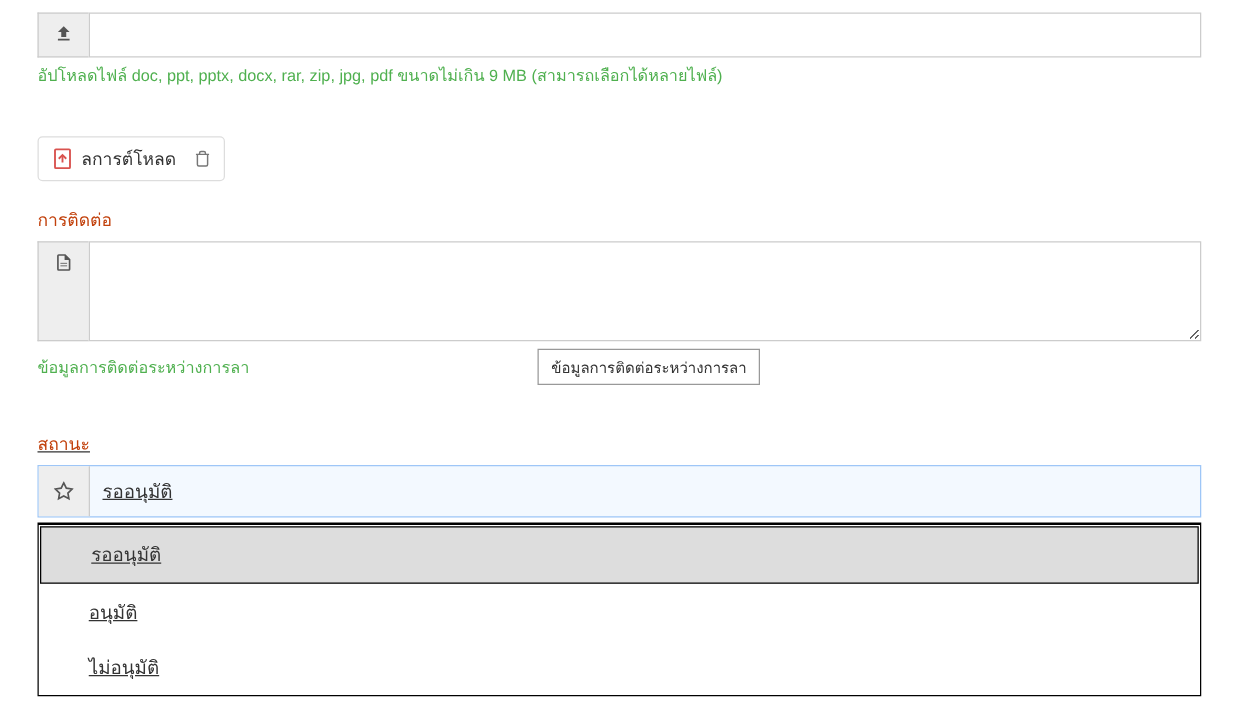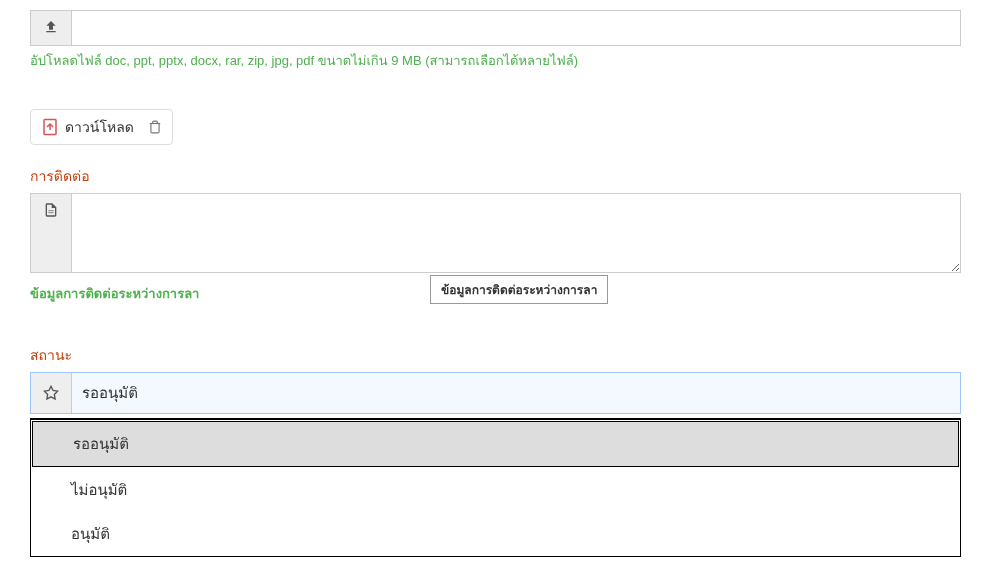--- a/index.html
+++ b/index.html
@@ -73,24 +73,23 @@
       flex: 1;
       border: 1px solid #ccc;
       padding: 8px 10px;
       font-size: 14px;
       font-family: inherit;
       min-height: 80px;
       resize: both;
     }
     .help-row {
       display: flex;
-      align-items: flex-end;
+      align-items: flex-start;
       margin-top: 6px;
       position: relative;
-      font-weight: bold;
     }
     .tooltip-box {
       border: 1px solid #999;
       padding: 4px 10px;
       font-size: 12px;
       background: #fff;
       position: absolute;
       left: 400px;
       white-space: nowrap;
     }
@@ -158,21 +157,21 @@
   <span class="help-text">อัปโหลดไฟล์ doc, ppt, pptx, docx, rar, zip, jpg, pdf ขนาดไม่เกิน 9 MB (สามารถเลือกได้หลายไฟล์)</span>
 </div>
 
 
 <div class="download-chip">
   <svg class="pdf-icon icon-svg" width="18" height="18" viewBox="0 0 24 24" fill="none" stroke="#d9534f" stroke-width="2">
     <rect x="4" y="2" width="16" height="20" rx="1" fill="none"></rect>
     <path d="M8 12 L12 8 L16 12" fill="none"></path>
     <line x1="12" y1="8" x2="12" y2="16"></line>
   </svg>
-  <span>ดาวน์โหลด</span>
+  <span>ลการต์โหลด</span>
   <svg class="trash-icon icon-svg" width="14" height="14" viewBox="0 0 24 24" fill="none" stroke="#777" stroke-width="2">
     <polyline points="3 6 5 6 21 6"></polyline>
     <path d="M19 6v14a2 2 0 0 1-2 2H7a2 2 0 0 1-2-2V6m3 0V4a2 2 0 0 1 2-2h4a2 2 0 0 1 2 2v2"></path>
   </svg>
 </div>
 
 
 <div class="form-group">
   <span class="label">การติดต่อ</span>
   <div class="input-group">
@@ -185,34 +184,34 @@
     </div>
     <textarea class="textarea-control" style=""></textarea>
   </div>
   <div class="help-row">
     <span class="help-text">ข้อมูลการติดต่อระหว่างการลา</span>
     <div class="tooltip-box">ข้อมูลการติดต่อระหว่างการลา</div>
   </div>
 </div>
 
 
-<div class="form-group" style="margin-top:40px;">
+<div class="form-group" style="margin-top:40px;text-decoration:underline;">
   <span class="label">สถานะ</span>
   <div class="status-input-group">
     <div class="status-addon">
       <svg class="icon-svg" width="16" height="16" viewBox="0 0 24 24" fill="none" stroke="#555" stroke-width="2">
         <polygon points="12 2 15.09 8.26 22 9.27 17 14.14 18.18 21.02 12 17.77 5.82 21.02 7 14.14 2 9.27 8.91 8.26 12 2"></polygon>
       </svg>
     </div>
     <div class="status-value">รออนุมัติ</div>
   </div>
   <div class="dropdown-panel">
     <div class="dropdown-item selected">รออนุมัติ</div>
+    <div class="dropdown-item">อนุมัติ</div>
     <div class="dropdown-item">ไม่อนุมัติ</div>
-    <div class="dropdown-item">อนุมัติ</div>
   </div>
 </div>
 
 
 
 
 
 
 
 </body></html>

